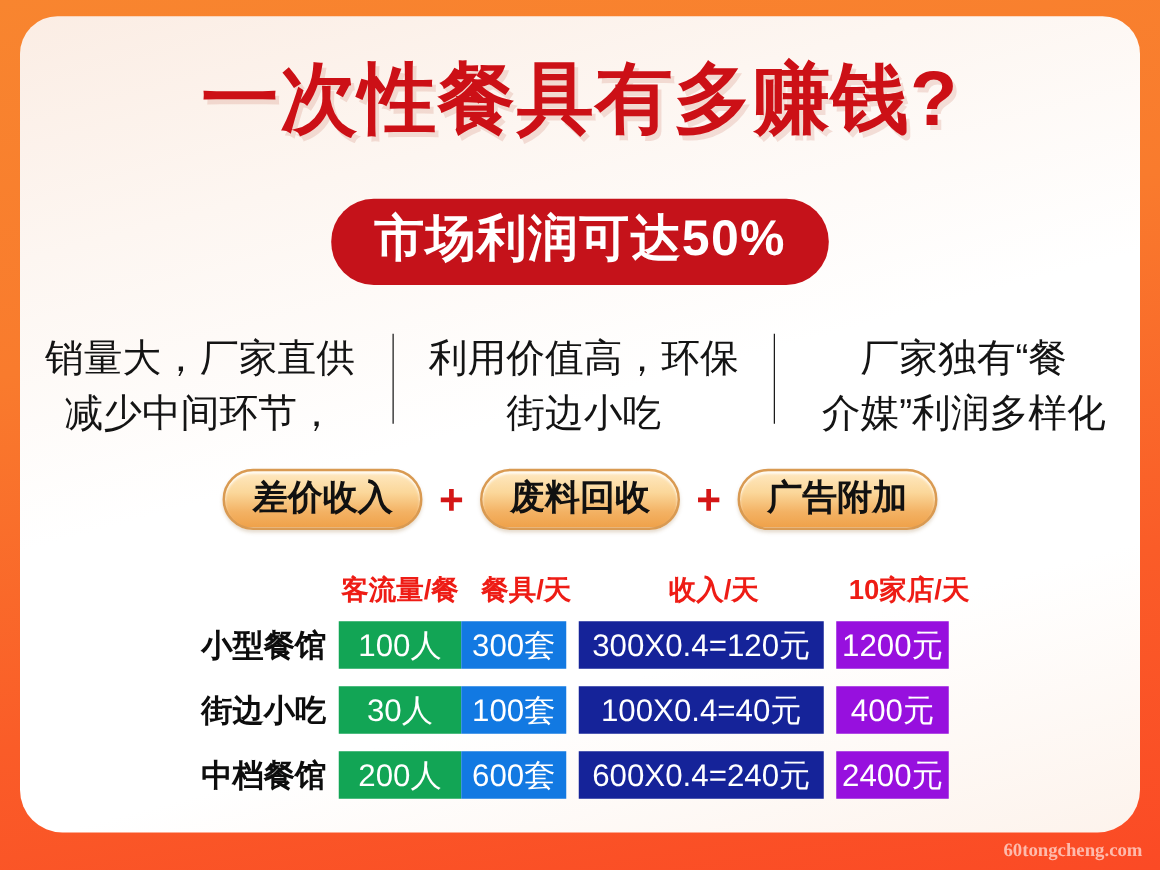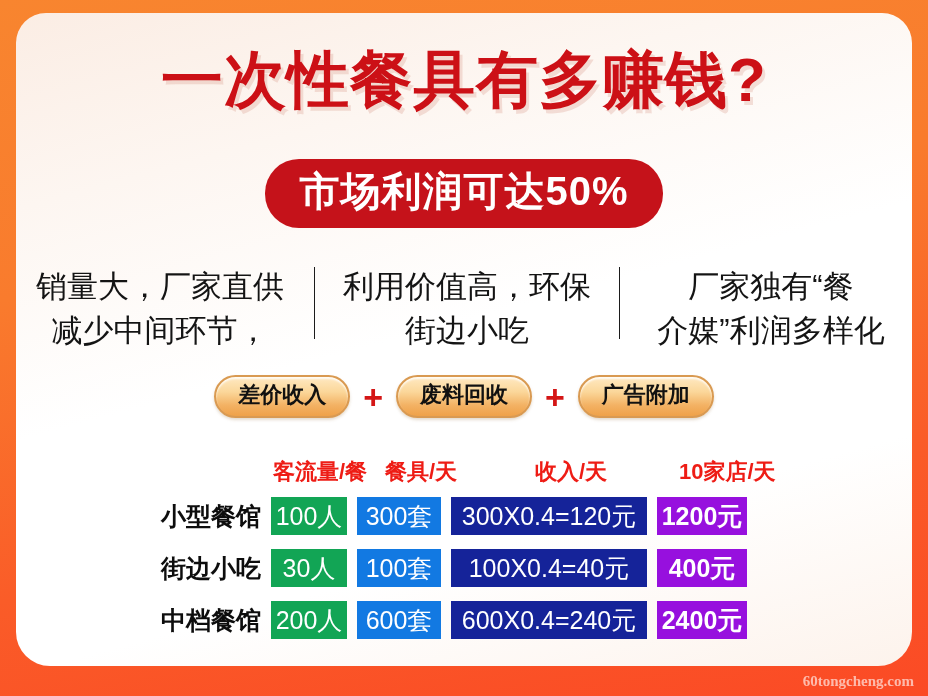--- a/index.html
+++ b/index.html
@@ -108,21 +108,21 @@
     top: 362px;
     display: flex;
     align-items: center;
     justify-content: center;
   }
   .pill {
     background: linear-gradient(180deg, #FFE9C2 0%, #FBD79A 38%, #F3B264 72%, #EFA149 100%);
     border: 2px solid #D99A52;
     border-radius: 30px;
     padding: 7px 22px 10px 22px;
-    font-size: 22px;
+    font-size: 28px;
     font-weight: bold;
     line-height: 1;
     color: #111111;
     white-space: nowrap;
     box-shadow: inset 0 2px 2px rgba(255,255,255,0.85), 0 2px 3px rgba(150,110,60,0.25);
   }
   .plus {
     font-size: 34px;
     font-weight: bold;
     color: #D41616;
@@ -158,24 +158,24 @@
     color: #FFFFFF;
     font-size: 25px;
     font-weight: normal;
     display: flex;
     align-items: center;
     justify-content: center;
     height: 38px;
     box-sizing: border-box;
     white-space: nowrap;
   }
-  .c-traffic  { width: 76px;  background: #12A555; margin-right: 10px; }
+  .c-traffic  { width: 98px;  background: #12A555; margin-right: 0; }
   .c-sets     { width: 84px;  background: #1279E2; margin-right: 10px; }
   .c-income   { width: 196px; background: #152399; margin-right: 10px; }
-  .c-ten      { width: 90px;  background: #9710DE; font-weight: bold; }
+  .c-ten      { width: 90px;  background: #9710DE; }
 
   .hdr .h {
     text-align: center;
     font-size: 22px;
     font-weight: bold;
     color: #EE1C15;
     white-space: nowrap;
     box-sizing: border-box;
   }
   .hdr .h.spacer { width: 122px; margin-right: 0; }

